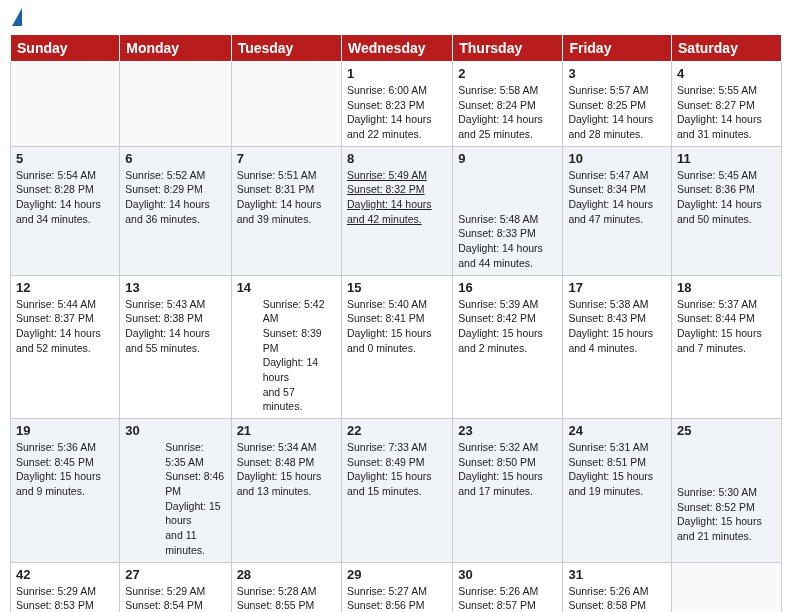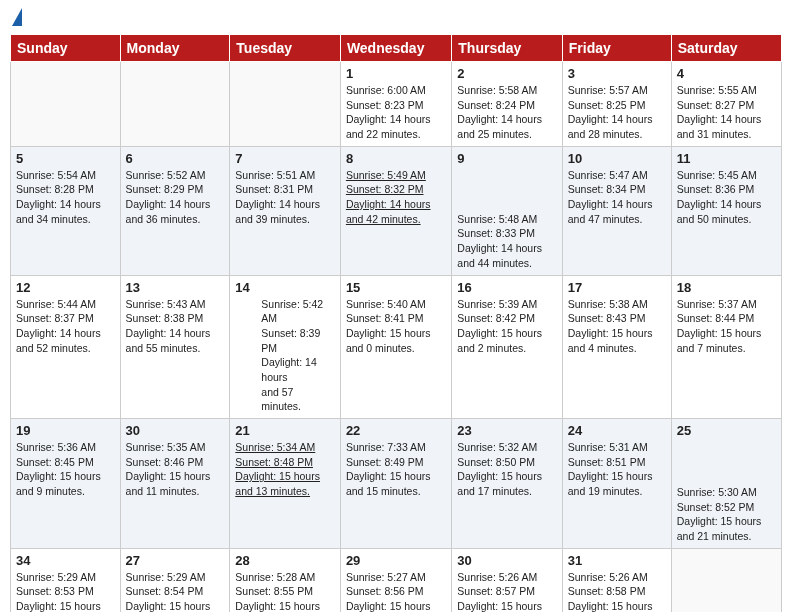--- a/index.html
+++ b/index.html
@@ -262,28 +262,28 @@
       <tr>
         <td>
           <span class="day-num">19</span>
           <div class="day-info" style="white-space: pre-line;">Sunrise: 5:36 AM
 Sunset: 8:45 PM
 Daylight: 15 hours
 and 9 minutes.</div>
         </td>
         <td>
           <span class="day-num">30</span>
-          <div class="day-info" style="white-space: pre-line;">Sunrise: 5:35 AM
+          <div class="day-info" style="white-space: pre-line; margin-left: 40px;">Sunrise: 5:35 AM
 Sunset: 8:46 PM
 Daylight: 15 hours
 and 11 minutes.</div>
         </td>
         <td>
           <span class="day-num">21</span>
-          <div class="day-info" style="white-space: pre-line; text-decoration: underline;">Sunrise: 5:34 AM
+          <div class="day-info" style="white-space: pre-line;">Sunrise: 5:34 AM
 Sunset: 8:48 PM
 Daylight: 15 hours
 and 13 minutes.</div>
         </td>
         <td>
           <span class="day-num">22</span>
           <div class="day-info" style="white-space: pre-line;">Sunrise: 7:33 AM
 Sunset: 8:49 PM
 Daylight: 15 hours
 and 15 minutes.</div>
@@ -305,21 +305,21 @@
         <td>
           <span class="day-num">25</span>
           <div class="day-info" style="white-space: pre-line; margin-top: 47px;">Sunrise: 5:30 AM
 Sunset: 8:52 PM
 Daylight: 15 hours
 and 21 minutes.</div>
         </td>
       </tr>
       <tr>
         <td>
-          <span class="day-num">34</span>
+          <span class="day-num">42</span>
           <div class="day-info" style="white-space: pre-line;">Sunrise: 5:29 AM
 Sunset: 8:53 PM
 Daylight: 15 hours
 and 23 minutes.</div>
         </td>
         <td>
           <span class="day-num">27</span>
           <div class="day-info" style="white-space: pre-line;">Sunrise: 5:29 AM
 Sunset: 8:54 PM
 Daylight: 15 hours

